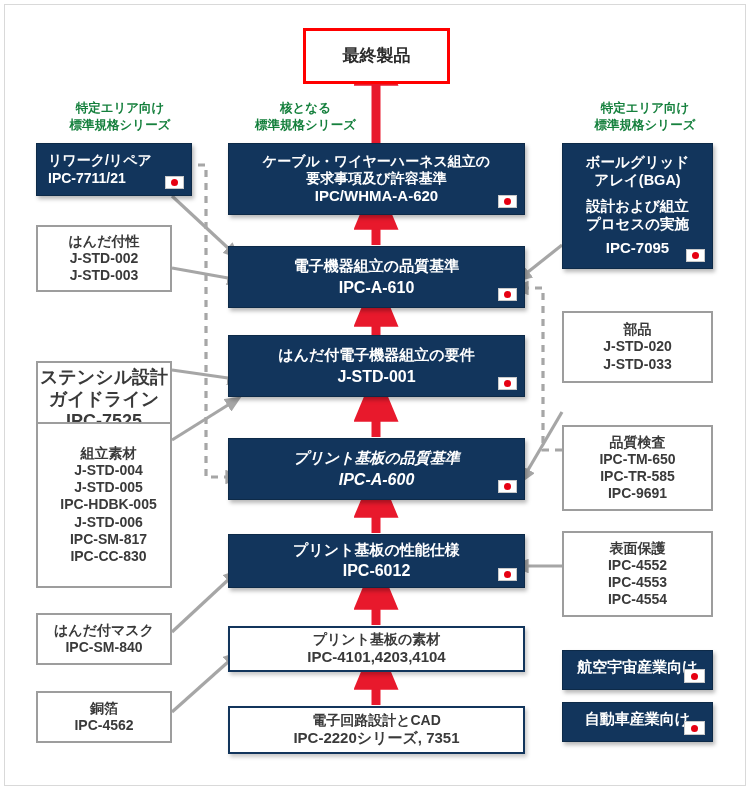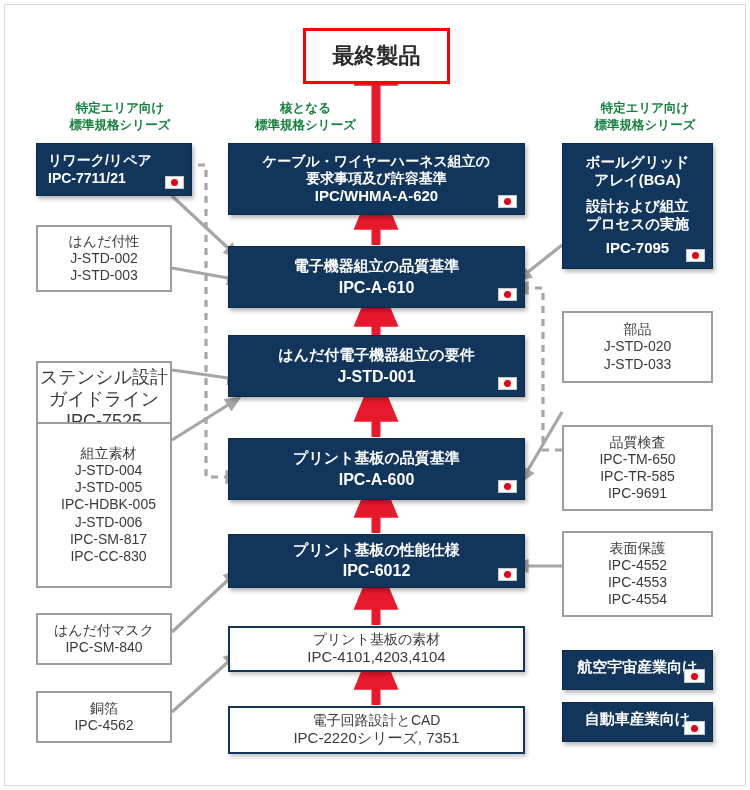--- a/index.html
+++ b/index.html
@@ -20,20 +20,21 @@
 
   svg.wires { position: absolute; left: 0; top: 0; width: 750px; height: 790px; }
 
   
   .box {
     position: absolute;
     display: flex; flex-direction: column;
     align-items: center; justify-content: center;
     text-align: center;
     line-height: 1.22;
+    font-weight: bold;
   }
   .navy {
     background: #12355c;
     color: #ffffff;
     border: 1px solid #0d2a48;
     font-weight: bold;
     box-shadow: 2px 3px 4px rgba(0,0,0,0.28);
   }
   .plain {
     background: #ffffff;
@@ -132,21 +133,21 @@
       <line x1="562" y1="412" x2="528" y2="470"></line>
 
       <line x1="562" y1="566" x2="528" y2="566"></line>
     </g>
 
     <g stroke="#a6a6a6" stroke-width="3.2" fill="none" stroke-dasharray="7 6" marker-end="url(#grayhead)">
       <path d="M 562 450 L 543 450 L 543 288 L 528 288"></path>
     </g>
   </svg>
 
-  <div class="box redbox" style="left:303px; top:28px; width:147px; height:56px; font-size:22px; font-weight:bold;">
+  <div class="box redbox" style="left:303px; top:28px; width:147px; height:56px; font-size:17px; font-weight:bold;">
     <span class="ln">最終製品</span>
   </div>
 
   <div class="caption" style="left:30px; top:100px; width:180px;">
     <span class="ln">特定エリア向け</span>
     <span class="ln">標準規格シリーズ</span>
   </div>
   <div class="caption" style="left:228px; top:100px; width:155px;">
     <span class="ln">核となる</span>
     <span class="ln">標準規格シリーズ</span>
@@ -174,21 +175,21 @@
   </div>
 
   <div class="box navy" style="left:228px; top:335px; width:297px; height:62px; font-size:15px;">
     <span class="ln">はんだ付電子機器組立の要件</span>
     <span class="ln" style="font-size:16px; margin-top:3px;">J-STD-001</span>
     <span class="flag">
         <i></i>
       </span>
   </div>
 
-  <div class="box navy" style="left:228px; top:438px; width:297px; height:62px; font-size:15px;">
+  <div class="box navy" style="left:228px; top:438px; width:297px; height:62px; font-size:15px;font-style:italic;">
     <span class="ln">プリント基板の品質基準</span>
     <span class="ln" style="font-size:16px; margin-top:3px;">IPC-A-600</span>
     <span class="flag">
         <i></i>
       </span>
   </div>
 
   <div class="box navy" style="left:228px; top:534px; width:297px; height:54px; font-size:15px;">
     <span class="ln">プリント基板の性能仕様</span>
     <span class="ln" style="font-size:16px; margin-top:2px;">IPC-6012</span>

